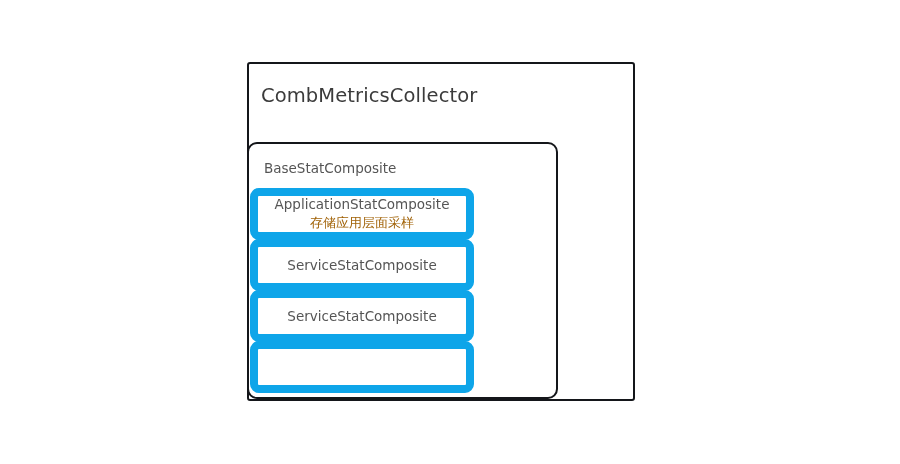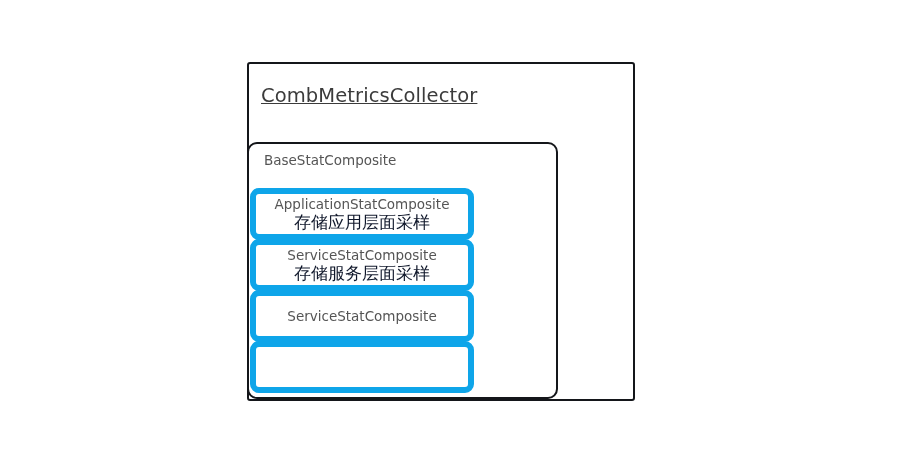--- a/index.html
+++ b/index.html
@@ -38,80 +38,79 @@
   }
 
   .collector-title {
     position: absolute;
     left: 12px;
     top: 20px;
     font-size: 19.5px;
     color: #3b3b3b;
     letter-spacing: 0.1px;
     white-space: nowrap;
-    text-decoration: underline;
   }
 
   
   .base-composite-box {
     position: absolute;
     left: 247px;
     top: 142px;
     width: 311px;
     height: 257px;
     box-sizing: border-box;
     border: 2px solid #14161a;
     border-radius: 10px;
     background: #ffffff;
   }
 
   .base-composite-title {
     position: absolute;
     left: 15px;
-    top: 8px;
+    top: 16px;
     font-size: 13.5px;
     color: #555555;
     white-space: nowrap;
   }
 
   
   .leaf-stack {
     position: absolute;
     left: 250px;
     top: 188px;
     width: 224px;
   }
 
   .leaf-box {
     position: relative;
     box-sizing: border-box;
     width: 224px;
     height: 52px;
-    border: 6px solid #0ea5e9;
+    border: 8px solid #0ea5e9;
     border-radius: 9px;
     background: #ffffff;
     display: flex;
     flex-direction: column;
     align-items: center;
     justify-content: center;
     margin-bottom: 0px;
   }
   .leaf-box + .leaf-box {
     margin-top: -1px;
   }
 
   .leaf-title {
     font-size: 13.5px;
     color: #555555;
     line-height: 17px;
     white-space: nowrap;
   }
   .leaf-subtitle {
-    font-size: 17px;
-    color: #0f172a;
+    font-size: 13px;
+    color: #a16207;
     line-height: 19px;
     white-space: nowrap;
   }
 </style>
 </head>
 <body>
 
 <div id="diagram-canvas">
 
   <div class="collector-box">
@@ -124,21 +123,20 @@
 
   <div class="leaf-stack">
 
     <div class="leaf-box">
       <div class="leaf-title">ApplicationStatComposite</div>
       <div class="leaf-subtitle">存储应用层面采样</div>
     </div>
 
     <div class="leaf-box">
       <div class="leaf-title">ServiceStatComposite</div>
-      <div class="leaf-subtitle">存储服务层面采样</div>
     </div>
 
     <div class="leaf-box">
       <div class="leaf-title">ServiceStatComposite</div>
     </div>
 
     <div class="leaf-box">
     </div>
 
   </div>

